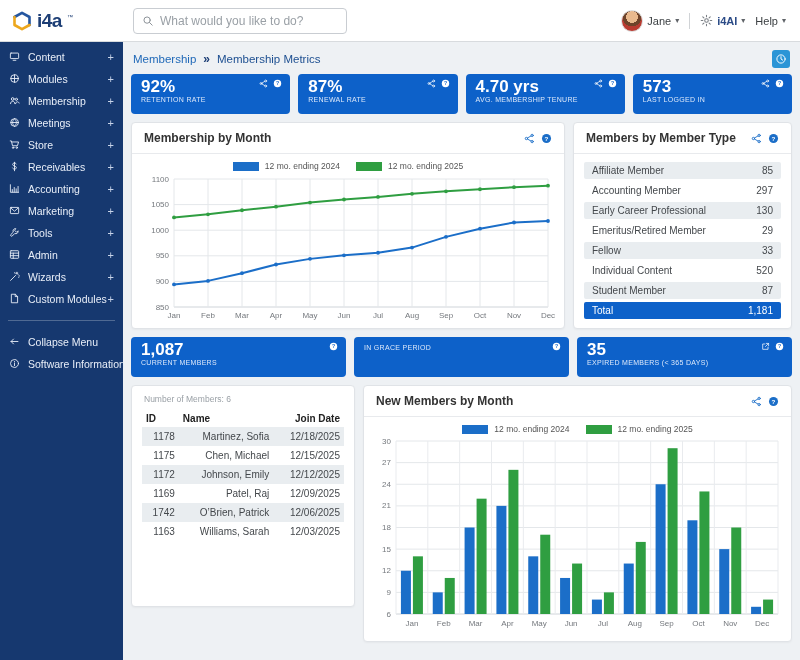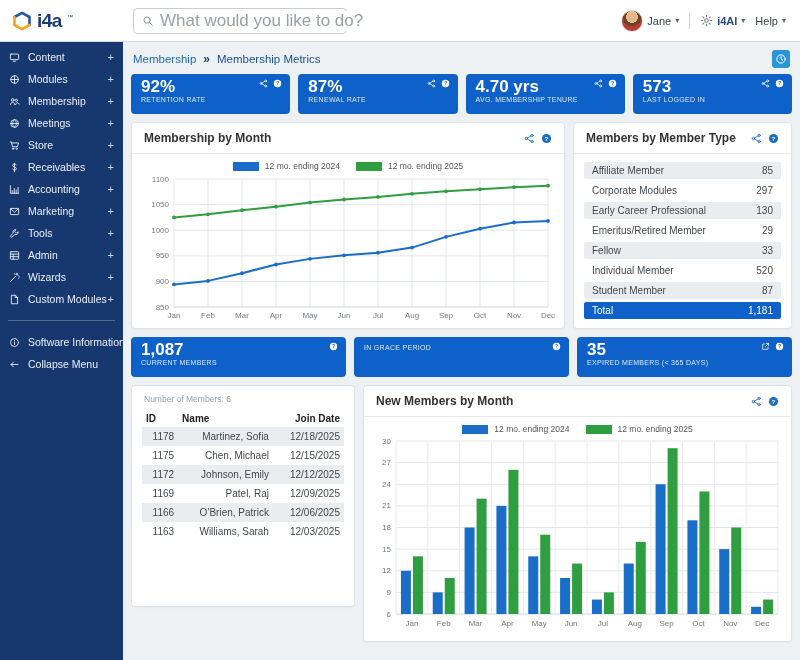--- a/index.html
+++ b/index.html
@@ -7,34 +7,34 @@
   body { font-family:"Liberation Sans", sans-serif; background:#eef1f4; position:relative; color:#333; }
 
   
   .topbar { position:absolute; top:0; left:0; width:800px; height:42px; background:#fff;
             border-bottom:1px solid #d8dbde; display:flex; align-items:center; z-index:5; }
   .logo-wrap { width:123px; padding-left:12px; display:flex; align-items:center; gap:5px; }
   .logo-text { font-size:19px; font-weight:bold; color:#1d3e75; letter-spacing:-0.5px; }
   .logo-tm { font-size:6px; color:#1d3e75; vertical-align:top; margin-top:-8px; display:inline-block; }
   .search-box { margin-left:10px; width:214px; height:26px; border:1px solid #c9cdd2; border-radius:4px;
                 display:flex; align-items:center; padding:0 8px; gap:6px; background:#fff; }
-  .search-box input { border:none; outline:none; flex:1; font-size:17px; font-family:inherit; color:#333; }
+  .search-box input { border:none; outline:none; flex:1; font-size:12px; font-family:inherit; color:#333; }
   .search-box input::placeholder { color:#9aa0a6; }
   .top-right { margin-left:auto; display:flex; align-items:center; gap:10px; padding-right:14px; font-size:11px; color:#3c4043; }
   .avatar { width:22px; height:22px; border-radius:50%;
             background: radial-gradient(circle at 50% 30%, #e9b98e 0 34%, #6e432a 35% 54%, #b93a30 55% 100%);
             border:1px solid #ddd; }
   .menu-item { display:flex; align-items:center; gap:4px; cursor:pointer; }
   .caret { font-size:8px; color:#5f6368; }
   .vdiv { width:1px; height:16px; background:#d0d3d6; }
   .ai-label { font-weight:bold; color:#2a4a86; }
 
   
   .sidebar { position:absolute; top:42px; left:0; width:123px; height:618px; background:#16386f; padding-top:4px; }
-  .side-item { display:flex; align-items:flex-end; padding:5px 9px; color:#e8eef8; font-size:10.5px; cursor:pointer; }
+  .side-item { display:flex; align-items:flex-start; padding:5px 9px; color:#e8eef8; font-size:10.5px; cursor:pointer; }
   .side-item .side-label { flex:1; margin-left:8px; white-space:nowrap; }
   .side-item .plus { color:#c7d3e8; font-size:11px; }
   .side-ico { width:11px; height:11px; flex:0 0 11px; }
   .side-sep { height:1px; background:rgba(255,255,255,0.25); margin:10px 8px; }
   .side-util { margin-top:2px; }
 
   
   .main { position:absolute; top:42px; left:123px; width:677px; height:618px; padding:6px 8px 0 8px; }
   .crumb-row { display:flex; align-items:center; justify-content:space-between; padding:2px 2px 6px 2px; }
   .crumbs { display:flex; align-items:center; gap:7px; font-size:11.5px; }
@@ -231,35 +231,35 @@
           <path d="M4 1.8h5.2L12.5 5v9.2H4z"></path>
           <path d="M9 2v3.2h3.3"></path>
         </svg>
         <span class="side-label">Custom Modules</span>
         <span class="plus">+</span>
       </div>
     </div>
   <div class="side-sep"></div>
   <div class="side-util">
     <div class="side-item">
+      <span id="collapse-ico-slot" style="display:flex;">
+          <svg viewBox="0 0 16 16" width="11" height="11" class="icon-svg">
+            <path d="M13 8H3M6.5 4.5L3 8l3.5 3.5"></path>
+          </svg>
+        </span>
+      <span class="side-label">Collapse Menu</span>
+    </div>
+    <div class="side-item">
       <span id="info-ico-slot" style="display:flex;">
           <svg viewBox="0 0 16 16" width="11" height="11" class="icon-svg">
             <circle cx="8" cy="8" r="5.8"></circle>
             <path d="M8 7.2v4M8 4.8v.3"></path>
           </svg>
         </span>
       <span class="side-label">Software Information</span>
-    </div>
-    <div class="side-item">
-      <span id="collapse-ico-slot" style="display:flex;">
-          <svg viewBox="0 0 16 16" width="11" height="11" class="icon-svg">
-            <path d="M13 8H3M6.5 4.5L3 8l3.5 3.5"></path>
-          </svg>
-        </span>
-      <span class="side-label">Collapse Menu</span>
     </div>
   </div>
 </nav>
 
 <main class="main">
 
   <div class="crumb-row">
     <div class="crumbs">
       <span class="crumb-link">Membership</span>
       <span class="crumb-sep">»</span>
@@ -450,37 +450,37 @@
               <text x="8" y="11" font-size="9" text-anchor="middle">?</text>
             </svg>
           </span>
       </div>
       <div class="type-body" id="type-table">
           <div class="type-row striped">
             <span>Affiliate Member</span>
             <span>85</span>
           </div>
           <div class="type-row">
-            <span>Corporate Modules</span>
+            <span>Accounting Member</span>
             <span>297</span>
           </div>
           <div class="type-row striped">
             <span>Early Career Professional</span>
             <span>130</span>
           </div>
           <div class="type-row">
             <span>Emeritus/Retired Member</span>
             <span>29</span>
           </div>
           <div class="type-row striped">
             <span>Fellow</span>
             <span>33</span>
           </div>
           <div class="type-row">
-            <span>Individual Member</span>
+            <span>Individual Content</span>
             <span>520</span>
           </div>
           <div class="type-row striped">
             <span>Student Member</span>
             <span>87</span>
           </div>
           <div class="type-row total">
             <span>Total</span>
             <span>1,181</span>
           </div>
@@ -551,21 +551,21 @@
                 <td>1172</td>
                 <td>Johnson, Emily</td>
                 <td class="right">12/12/2025</td>
               </tr>
               <tr class="">
                 <td>1169</td>
                 <td>Patel, Raj</td>
                 <td class="right">12/09/2025</td>
               </tr>
               <tr class="striped">
-                <td>1166</td>
+                <td>1742</td>
                 <td>O’Brien, Patrick</td>
                 <td class="right">12/06/2025</td>
               </tr>
               <tr class="">
                 <td>1163</td>
                 <td>Williams, Sarah</td>
                 <td class="right">12/03/2025</td>
               </tr>
             </tbody>
         </table>

